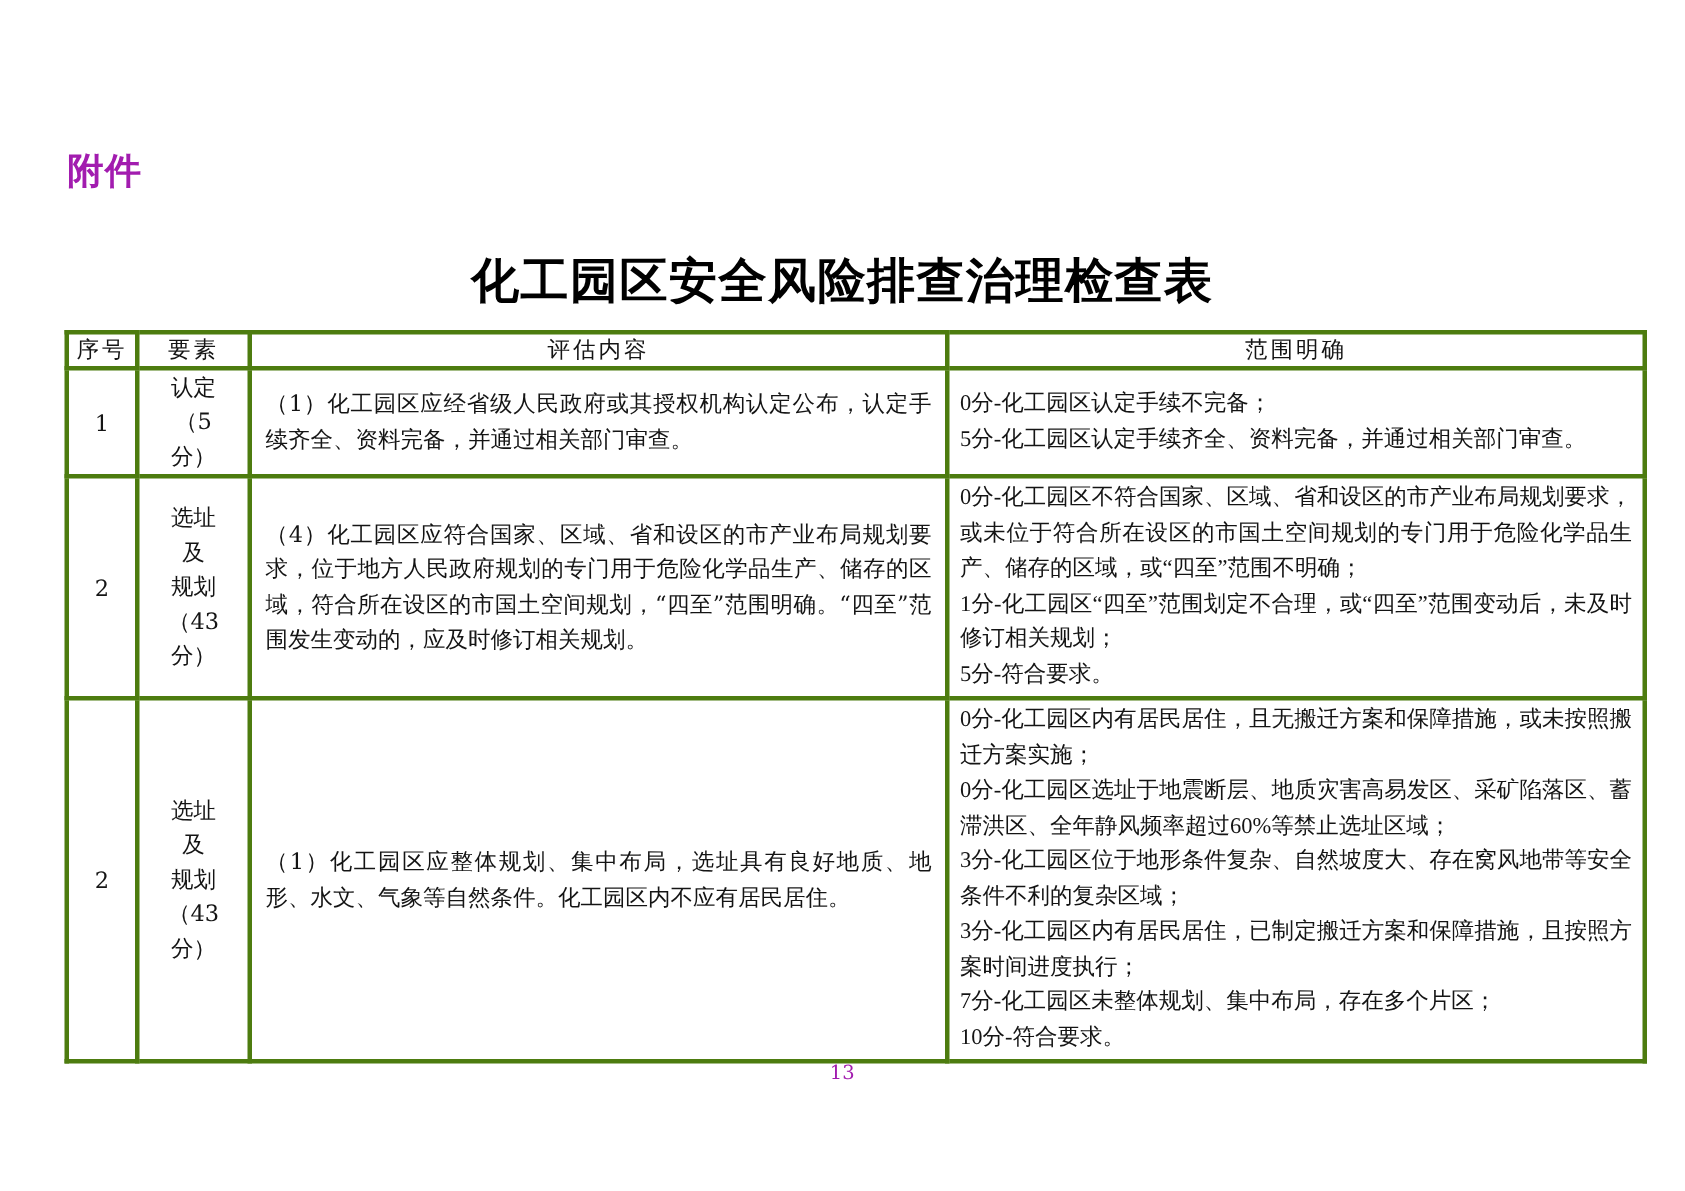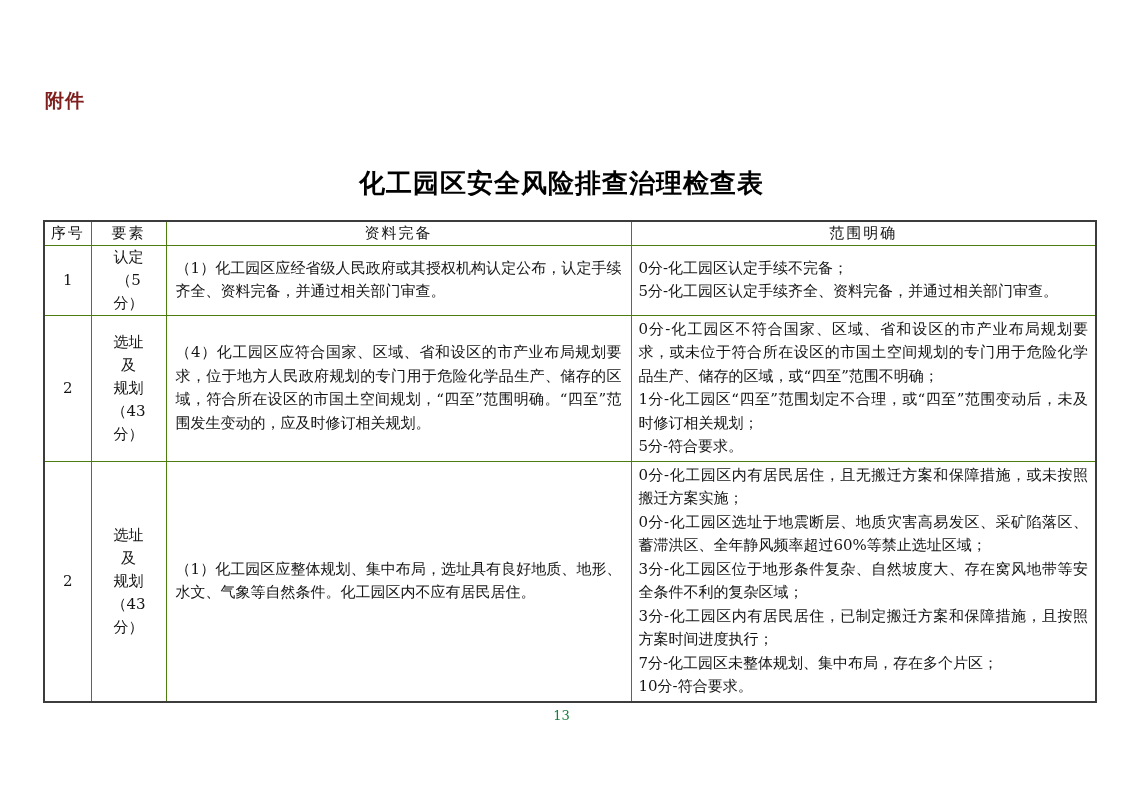--- a/index.html
+++ b/index.html
@@ -9,50 +9,50 @@
     width: 1123px;
     height: 794px;
     background: #ffffff;
     font-family: "DejaVu Serif", "Liberation Serif", serif;
     color: #141414;
     overflow: hidden;
   }
   .attachment {
     position: absolute;
     left: 45px;
-    top: 88px;
+    top: 98px;
     font-family: "DejaVu Sans", "Liberation Sans", sans-serif;
     font-weight: 700;
-    font-size: 19px;
+    font-size: 24px;
     letter-spacing: 1px;
-    color: #7f1d1d;
+    color: #a21caf;
   }
   .doc-title {
     position: absolute;
     top: 166px;
     left: 0;
     width: 100%;
     text-align: center;
     font-weight: 700;
-    font-size: 26px;
+    font-size: 32px;
     letter-spacing: 1px;
     color: #000;
   }
   table.checklist {
     position: absolute;
     left: 43px;
     top: 220px;
     width: 1052px;
     border-collapse: collapse;
     table-layout: fixed;
     border: 2px solid #3c3c3c;
   }
   table.checklist th,
   table.checklist td {
-    border: 1px solid #4d7c0f;
+    border: 3px solid #4d7c0f;
     font-size: 15px;
     color: #141414;
   }
   table.checklist th {
     font-weight: normal;
     height: 24px;
     text-align: center;
     padding: 0 2px;
     letter-spacing: 2px;
   }
@@ -75,29 +75,30 @@
     vertical-align: middle;
     padding: 2px 9px;
     line-height: 23.5px;
   }
   td.cell-rules {
     text-align: justify;
     vertical-align: middle;
     white-space: pre-line;
     padding: 2px 7px;
     line-height: 23.5px;
+    font-family: Liberation Serif, serif;
   }
   .page-number {
     position: absolute;
     top: 708px;
     left: 0;
     width: 100%;
     text-align: center;
     font-size: 13px;
-    color: #15803d;
+    color: #a21caf;
   }
 </style>
 </head>
 <body>
 
 <div class="page">
 
   <div class="attachment">附件</div>
 
   <div class="doc-title">化工园区安全风险排查治理检查表</div>
@@ -106,21 +107,21 @@
     <colgroup>
       <col style="width:47px">
       <col style="width:75px">
       <col style="width:465px">
       <col style="width:465px">
     </colgroup>
     <thead>
       <tr>
         <th>序号</th>
         <th>要素</th>
-        <th>资料完备</th>
+        <th>评估内容</th>
         <th>范围明确</th>
       </tr>
     </thead>
     <tbody>
       <tr class="row-1">
         <td class="cell-no">1</td>
         <td class="cell-element">认定
 （5分）</td>
         <td class="cell-content">（1）化工园区应经省级人民政府或其授权机构认定公布，认定手续齐全、资料完备，并通过相关部门审查。</td>
         <td class="cell-rules">0分-化工园区认定手续不完备；

